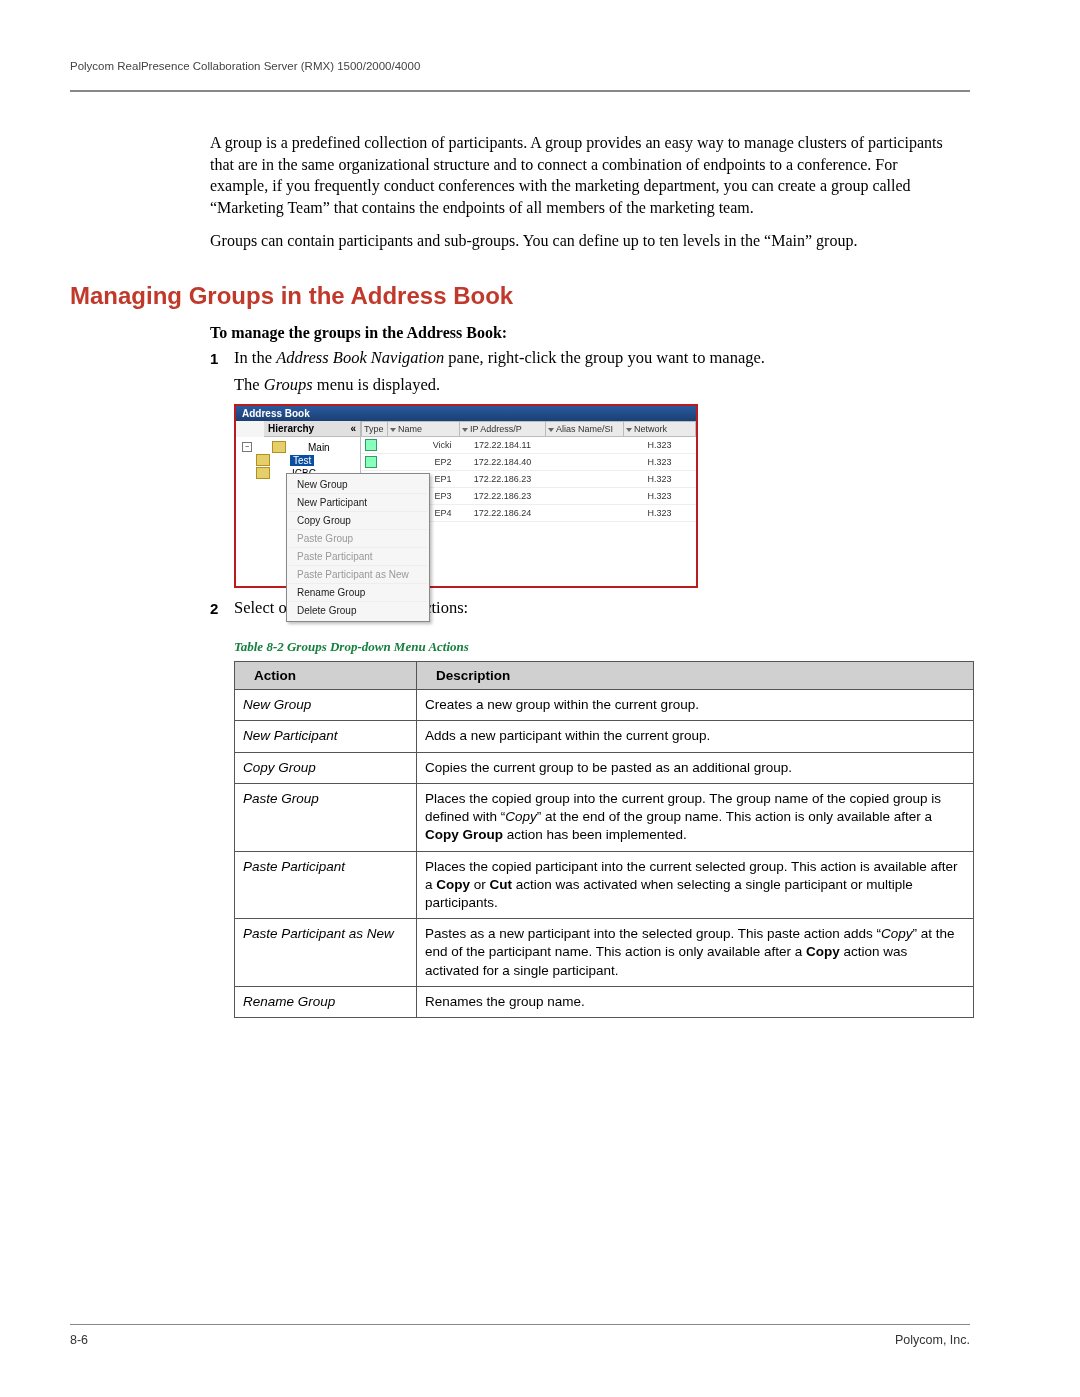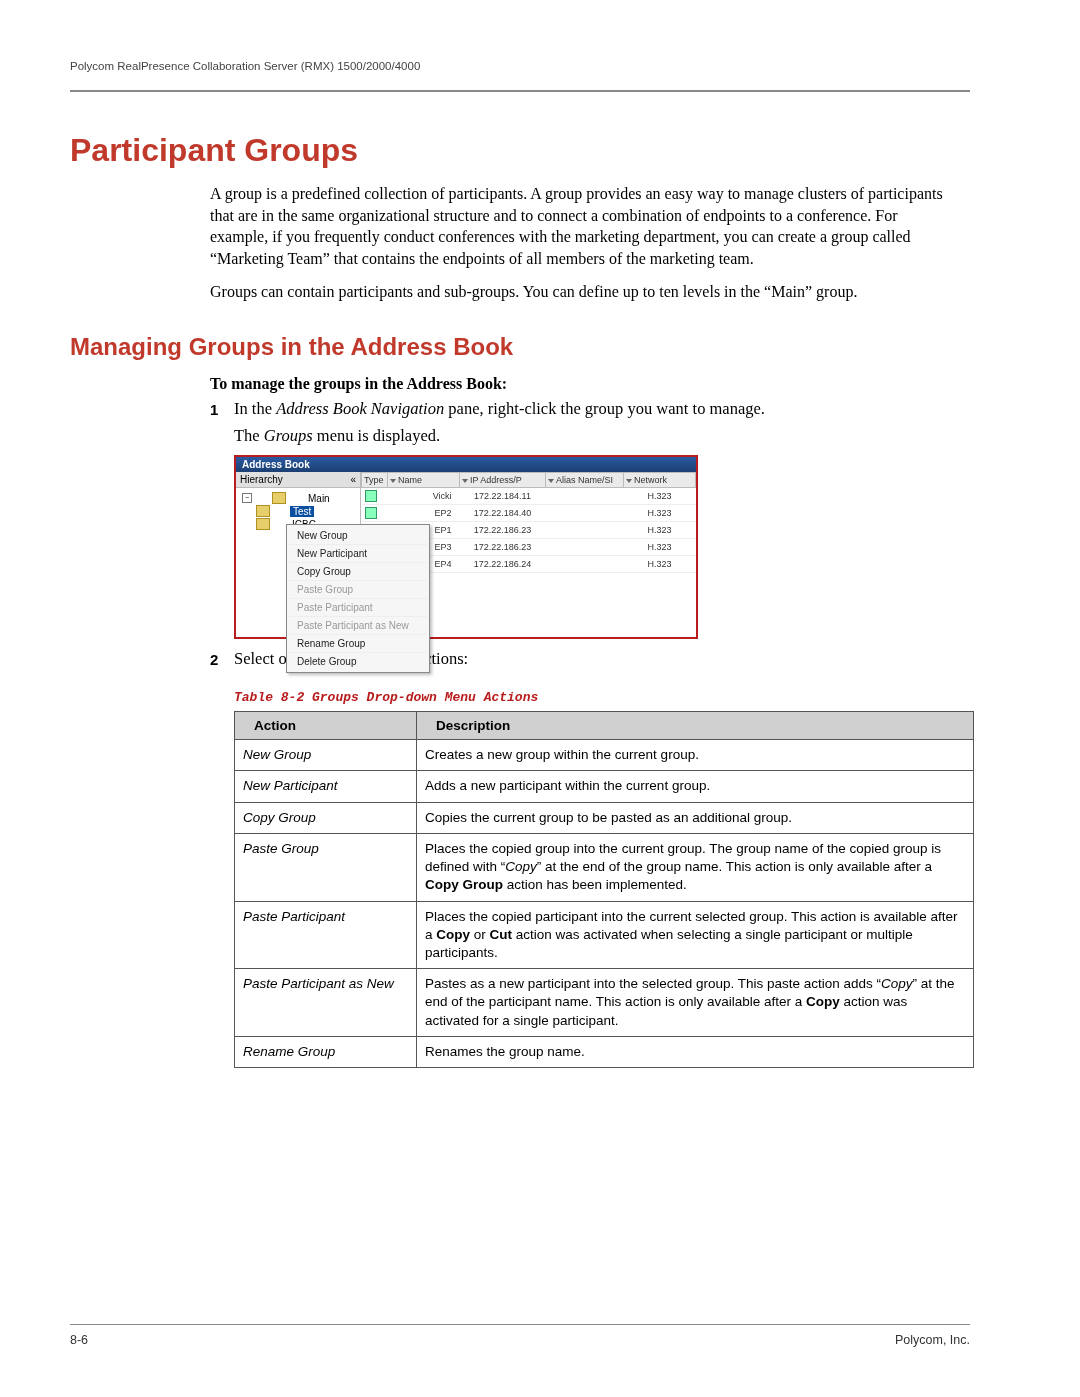--- a/index.html
+++ b/index.html
@@ -119,23 +119,23 @@
   .ab-tree {
     flex: none;
     width: 124px;
     background: #f5f5f5;
     border-right: 1px solid #bbb;
     position: relative;
   }
   .ab-tree-header {
     background: #e0e0e0;
     border-bottom: 1px solid #bbb;
-    font-weight: normal;
+    font-weight: bold;
     padding: 2px 4px;
-    display: flex; justify-content: space-between;
+    display: flex; justify-content: space-between; margin-left: 28px;
   }
   .ab-tree-body { padding: 3px 2px 6px 6px; background: #fff; min-height: 140px; position: relative;}
   .tree-row { display: flex; align-items: center; gap: 20px; margin: 1px 0; }
   .tree-row .box {
     width: 8px; height: 8px; border: 1px solid #777; font-size: 7px;
     line-height: 7px; text-align: center; background: #fff;
   }
   .tree-row .folder {
     width: 12px; height: 10px; background: #e6cf6a; border: 1px solid #b09020;
   }
@@ -193,24 +193,24 @@
     padding: 3px 8px;
     font-size: 10px;
     color: #222;
     border-bottom: 1px solid #eee;
   }
   .ctx-menu .item:last-child { border-bottom: none; }
   .ctx-menu .item.dis { color: #999; }
 
   
   .tbl-caption {
-    font-family: Liberation Mono, monospace;
+    font-family: Liberation Serif, serif;
     font-style: italic;
     font-weight: bold;
-    color: #b91c1c;
+    color: #15803d;
     font-size: 13px;
     margin: 20px 0 6px 164px;
   }
   table.actions {
     width: 740px;
     margin-left: 164px;
     border-collapse: collapse;
     font-family: Arial, Helvetica, sans-serif;
     font-size: 13.5px;
   }
@@ -244,21 +244,20 @@
   }
 </style>
 </head>
 <body>
 
 <div class="page">
 
   <div class="running-header">Polycom RealPresence Collaboration Server (RMX) 1500/2000/4000</div>
   <hr class="top-rule">
 
-  <h1 class="h1">Participant Groups</h1>
 
   <p class="body-text indent1">A group is a predefined collection of participants. A group provides an easy way to manage clusters of participants that are in the same organizational structure and to connect a combination of endpoints to a conference. For example, if you frequently conduct conferences with the marketing department, you can create a group called “Marketing Team” that contains the endpoints of all members of the marketing team.</p>
   <p class="body-text indent1">Groups can contain participants and sub-groups. You can define up to ten levels in the “Main” group.</p>
 
   <h2 class="h2">Managing Groups in the Address Book</h2>
 
   <div class="lead-bold">To manage the groups in the Address Book:</div>
 
   <div class="numlist">
     <div class="row">

